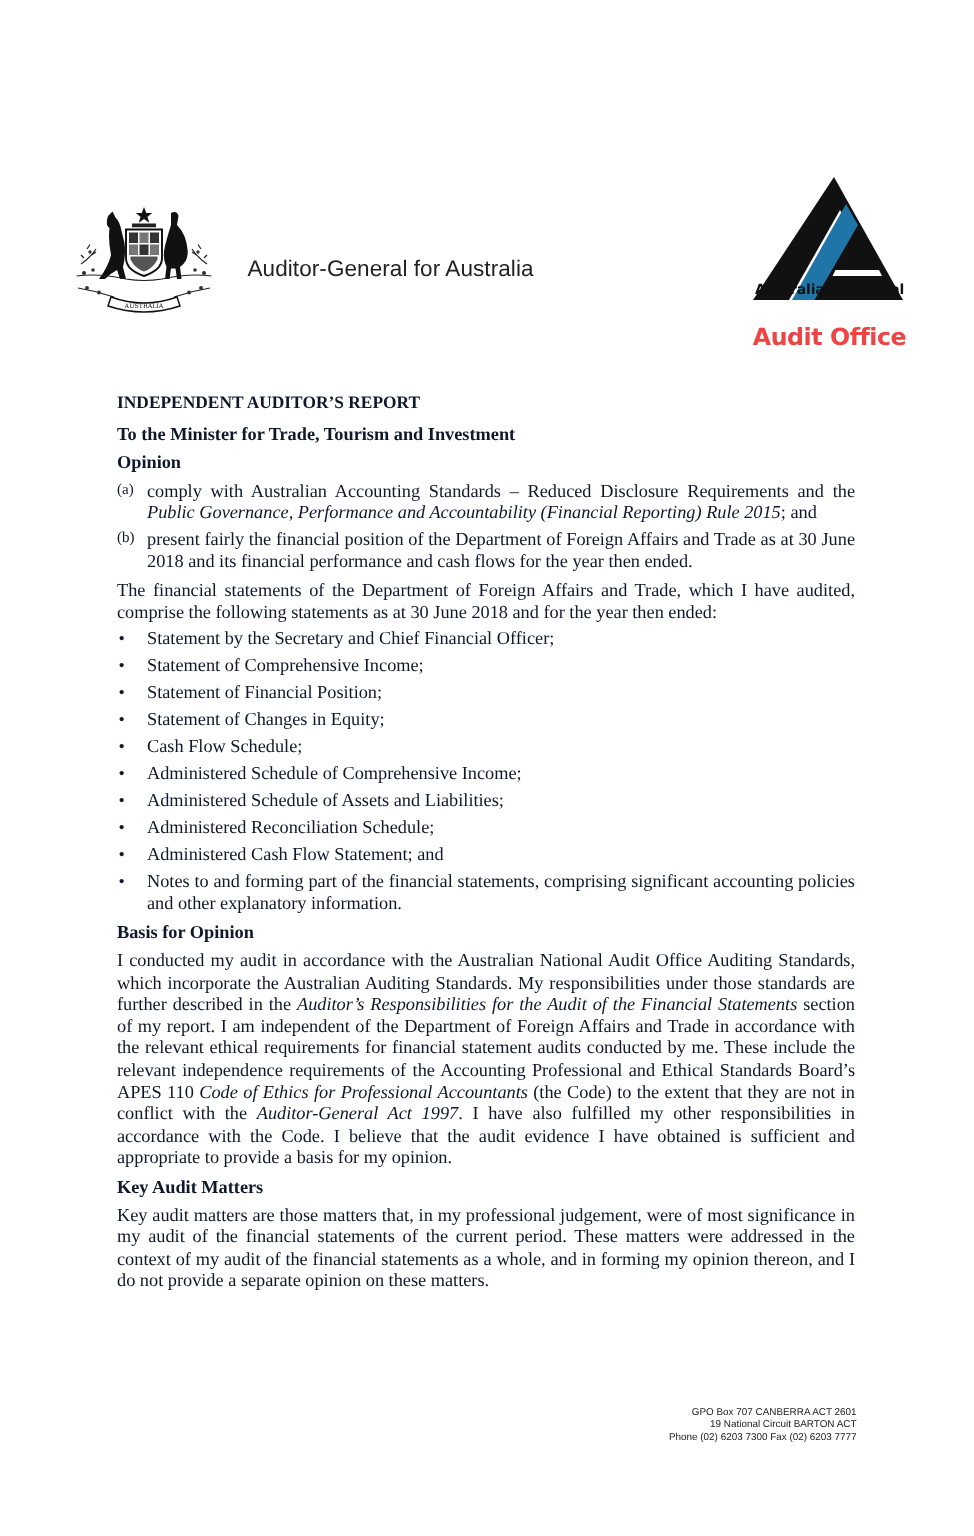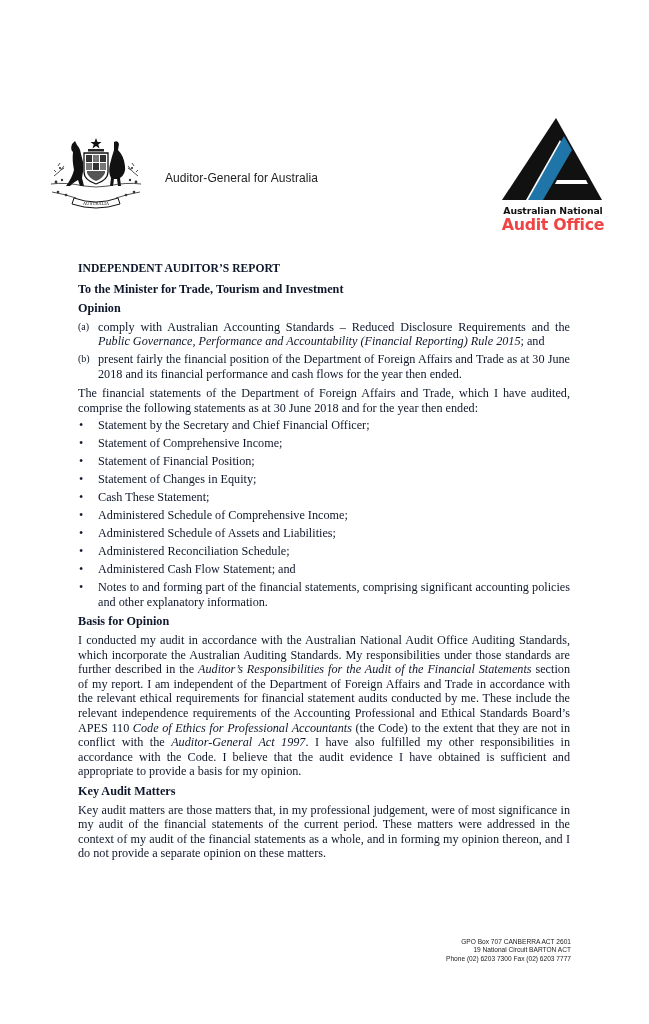--- a/index.html
+++ b/index.html
@@ -1,24 +1,24 @@
 <!DOCTYPE html>
 <html><head>
   <meta charset="utf-8">
   <style>
     html, body { margin: 0; padding: 0; background: #ffffff; }
     body { width: 649px; height: 1024px; position: relative; overflow: hidden; color: #1a1a1a; }
     .page { position: absolute; left: 0; top: 0; width: 649px; height: 1024px; background: #fff; }
 
     .crest { position: absolute; left: 46px; top: 136px; width: 100px; height: 76px; }
-    .agency-name { position: absolute; left: 165px; top: 171px; font-family: "Liberation Sans", sans-serif; font-size: 12px; color: #222; letter-spacing: 0.05px; }
+    .agency-name { position: absolute; left: 165px; top: 171px; font-family: "Liberation Sans", sans-serif; font-size: 15px; color: #222; letter-spacing: 0.05px; }
 
     .anao-logo { position: absolute; left: 492px; top: 118px; width: 122px; height: 118px; }
     .anao-mark { position: absolute; left: 10px; top: 0; width: 100px; height: 82px; }
-    .anao-line1 { position: absolute; left: 0; top: 87px; width: 122px; text-align: center; font-family: "DejaVu Sans", sans-serif; font-weight: bold; font-size: 9.3px; color: #111; white-space: nowrap; letter-spacing: -0.1px; }
+    .anao-line1 { position: absolute; left: 0; top: 70px; width: 122px; text-align: center; font-family: "DejaVu Sans", sans-serif; font-weight: bold; font-size: 9.3px; color: #111; white-space: nowrap; letter-spacing: -0.1px; }
     .anao-line2 { position: absolute; left: 0; top: 97px; width: 122px; text-align: center; font-family: "DejaVu Sans", sans-serif; font-weight: bold; font-size: 15.8px; color: #ef4444; white-space: nowrap; letter-spacing: -0.3px; }
 
     .content { position: absolute; left: 78px; top: 262px; width: 492px; font-family: "Liberation Serif", serif; font-size: 12.2px; line-height: 14.6px; color: #0f172a; }
     .content p { margin: 0; }
     .h-report { font-weight: bold; font-size: 11.6px; margin-bottom: 5px !important; }
     .h-to { font-weight: bold; font-size: 12.2px; }
     .h-section { font-weight: bold; margin-top: 5px !important; margin-bottom: 4px !important; }
     .justify { text-align: justify; }
 
     .alpha-list { list-style: none; margin: 3px 0 0 0; padding: 0; }
@@ -119,21 +119,21 @@
       </li>
     </ul>
 
     <p class="justify para-gap">The financial statements of the Department of Foreign Affairs and Trade, which I have audited, comprise the following statements as at 30 June 2018 and for the year then ended:</p>
 
     <ul class="bullet-list" id="statements-list">
         <li><span class="dot">•</span><span>Statement by the Secretary and Chief Financial Officer;</span></li>
         <li><span class="dot">•</span><span>Statement of Comprehensive Income;</span></li>
         <li><span class="dot">•</span><span>Statement of Financial Position;</span></li>
         <li><span class="dot">•</span><span>Statement of Changes in Equity;</span></li>
-        <li><span class="dot">•</span><span>Cash These Statement;</span></li>
+        <li><span class="dot">•</span><span>Cash Flow Schedule;</span></li>
         <li><span class="dot">•</span><span>Administered Schedule of Comprehensive Income;</span></li>
         <li><span class="dot">•</span><span>Administered Schedule of Assets and Liabilities;</span></li>
         <li><span class="dot">•</span><span>Administered Reconciliation Schedule;</span></li>
         <li><span class="dot">•</span><span>Administered Cash Flow Statement; and</span></li>
         <li><span class="dot">•</span><span>Notes to and forming part of the financial statements, comprising significant accounting policies and other explanatory information.</span></li>
       </ul>
 
     <p class="h-section">Basis for Opinion</p>
     <p class="justify"><span>I conducted my audit in accordance with the Australian National Audit Office Auditing Standards, which incorporate the Australian Auditing Standards. My responsibilities under those standards are further described in the </span><i>Auditor’s Responsibilities for the Audit of the Financial Statements</i><span> section of my report. I am independent of the Department of Foreign Affairs and Trade in accordance with the relevant ethical requirements for financial statement audits conducted by me. These include the relevant independence requirements of the Accounting Professional and Ethical Standards Board’s APES 110 </span><i>Code of Ethics for Professional Accountants</i><span> (the Code) to the extent that they are not in conflict with the </span><i>Auditor-General Act 1997</i><span>. I have also fulfilled my other responsibilities in accordance with the Code. I believe that the audit evidence I have obtained is sufficient and appropriate to provide a basis for my opinion.</span></p>
 

